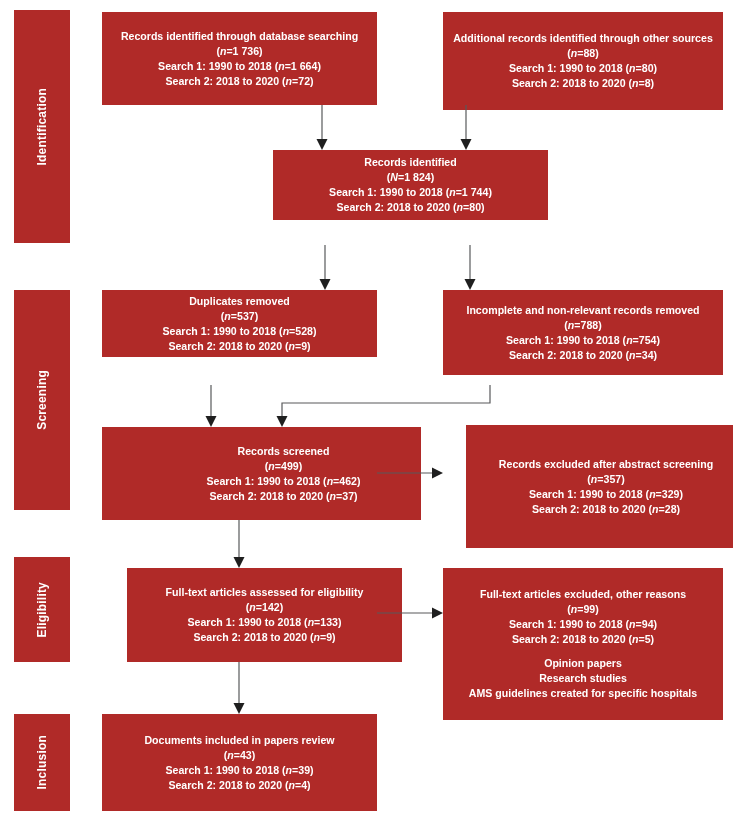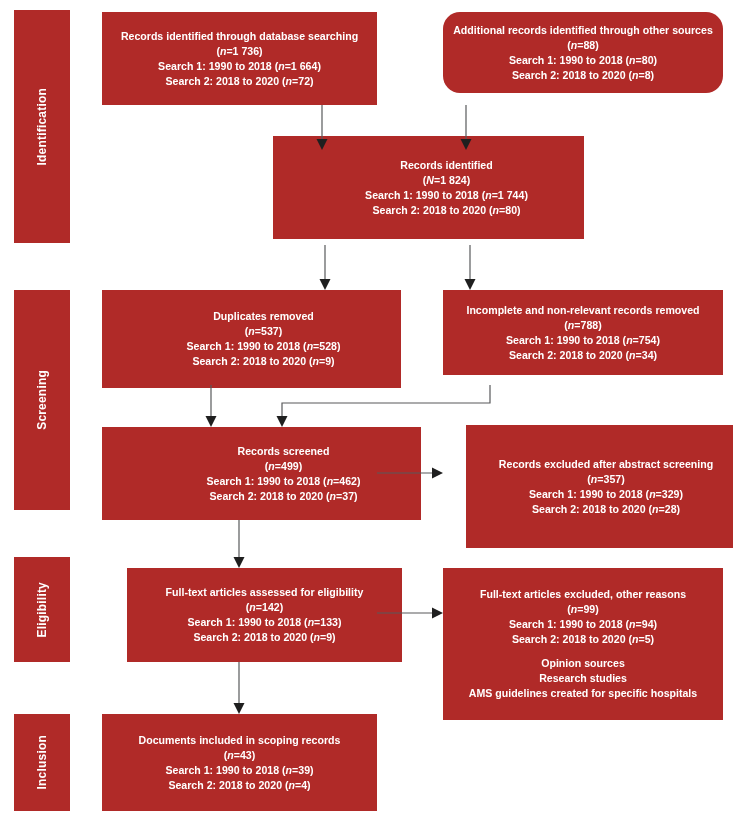--- a/index.html
+++ b/index.html
@@ -36,23 +36,23 @@
     letter-spacing:.2px;
     white-space:nowrap;
   }
   
   #stage-identification{left:14px;top:10px;width:56px;height:233px;}
   #stage-screening{left:14px;top:290px;width:56px;height:220px;}
   #stage-eligibility{left:14px;top:557px;width:56px;height:105px;}
   #stage-inclusion{left:14px;top:714px;width:56px;height:97px;}
   
   #box-db-search{left:102px;top:12px;width:275px;height:93px;}
-  #box-other-sources{left:443px;top:12px;width:280px;height:81px;border-radius:17px;}
-  #box-identified{left:273px;top:136px;width:275px;height:103px;padding-left:36px;}
-  #box-duplicates{left:102px;top:290px;width:275px;height:98px;padding-left:24px;}
+  #box-other-sources{left:443px;top:12px;width:280px;height:98px;}
+  #box-identified{left:273px;top:150px;width:275px;height:70px;}
+  #box-duplicates{left:102px;top:290px;width:275px;height:67px;}
   #box-incomplete{left:443px;top:290px;width:280px;height:85px;}
   #box-screened{left:102px;top:427px;width:275px;height:93px;padding-left:44px;}
   #box-excluded-abstract{left:466px;top:425px;width:280px;height:123px;}
   #box-fulltext{left:102px;top:568px;width:275px;height:94px;margin-left:25px;}
   #box-fulltext-excluded{left:443px;top:568px;width:280px;height:152px;}
   #box-included{left:102px;top:714px;width:275px;height:97px;}
   svg.connectors{position:absolute;left:0;top:0;pointer-events:none;}
   .conn{stroke:var(--connector,#58595B);stroke-width:1.2;fill:none;}
   .head{fill:var(--arrowhead,#1f1f1f);stroke:none;}
 </style>
@@ -128,27 +128,27 @@
     <div class="box-line">(<i>n</i>=142)</div>
     <div class="box-line">Search 1: 1990 to 2018 (<i>n</i>=133)</div>
     <div class="box-line">Search 2: 2018 to 2020 (<i>n</i>=9)</div>
   </div>
 
   <div class="box" id="box-fulltext-excluded">
     <div class="box-line">Full-text articles excluded, other reasons</div>
     <div class="box-line">(<i>n</i>=99)</div>
     <div class="box-line">Search 1: 1990 to 2018 (<i>n</i>=94)</div>
     <div class="box-line">Search 2: 2018 to 2020 (<i>n</i>=5)</div>
-    <div class="box-line reasons">Opinion sources</div>
+    <div class="box-line reasons">Opinion papers</div>
     <div class="box-line">Research studies</div>
     <div class="box-line">AMS guidelines created for specific hospitals</div>
   </div>
 
   <div class="box" id="box-included">
-    <div class="box-line">Documents included in scoping records</div>
+    <div class="box-line">Documents included in papers review</div>
     <div class="box-line">(<i>n</i>=43)</div>
     <div class="box-line">Search 1: 1990 to 2018 (<i>n</i>=39)</div>
     <div class="box-line">Search 2: 2018 to 2020 (<i>n</i>=4)</div>
   </div>
 
   <svg class="connectors" width="733" height="826">
     <g>
       <line class="conn" x1="322" y1="105" x2="322" y2="140"></line>
       <polygon class="head" points="316.5,139 327.5,139 322,150"></polygon>
     </g>

